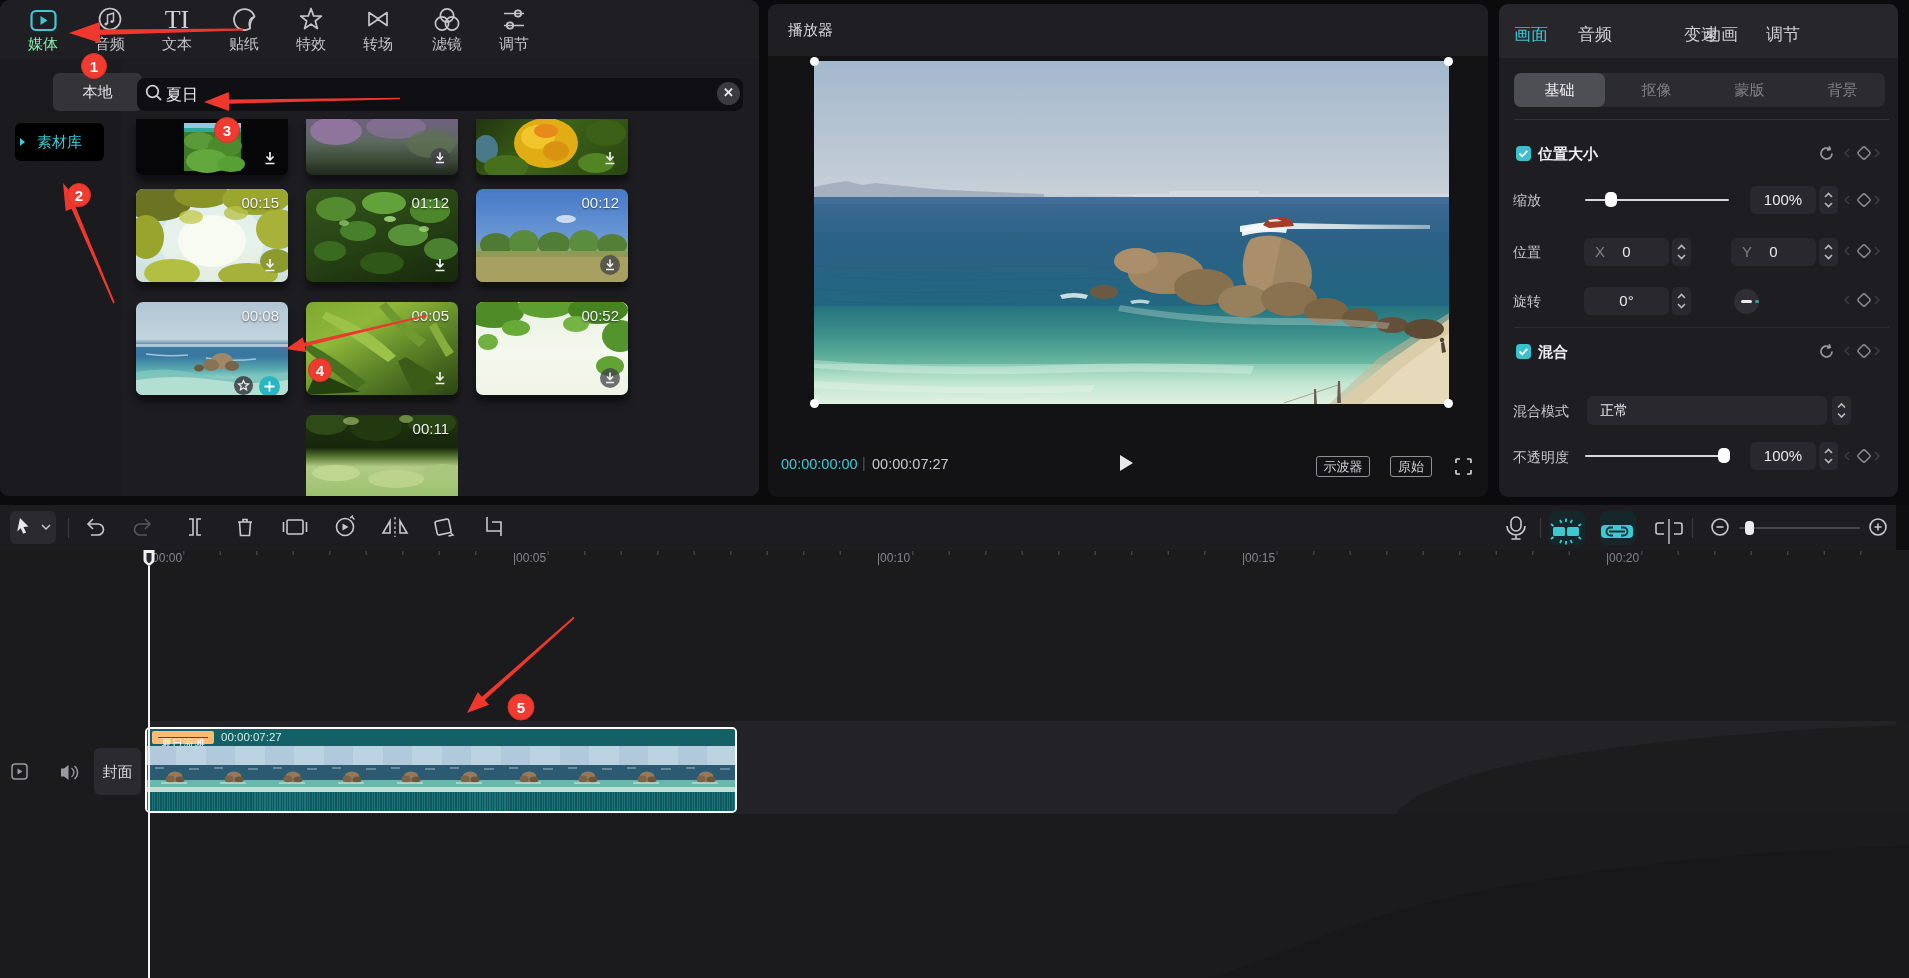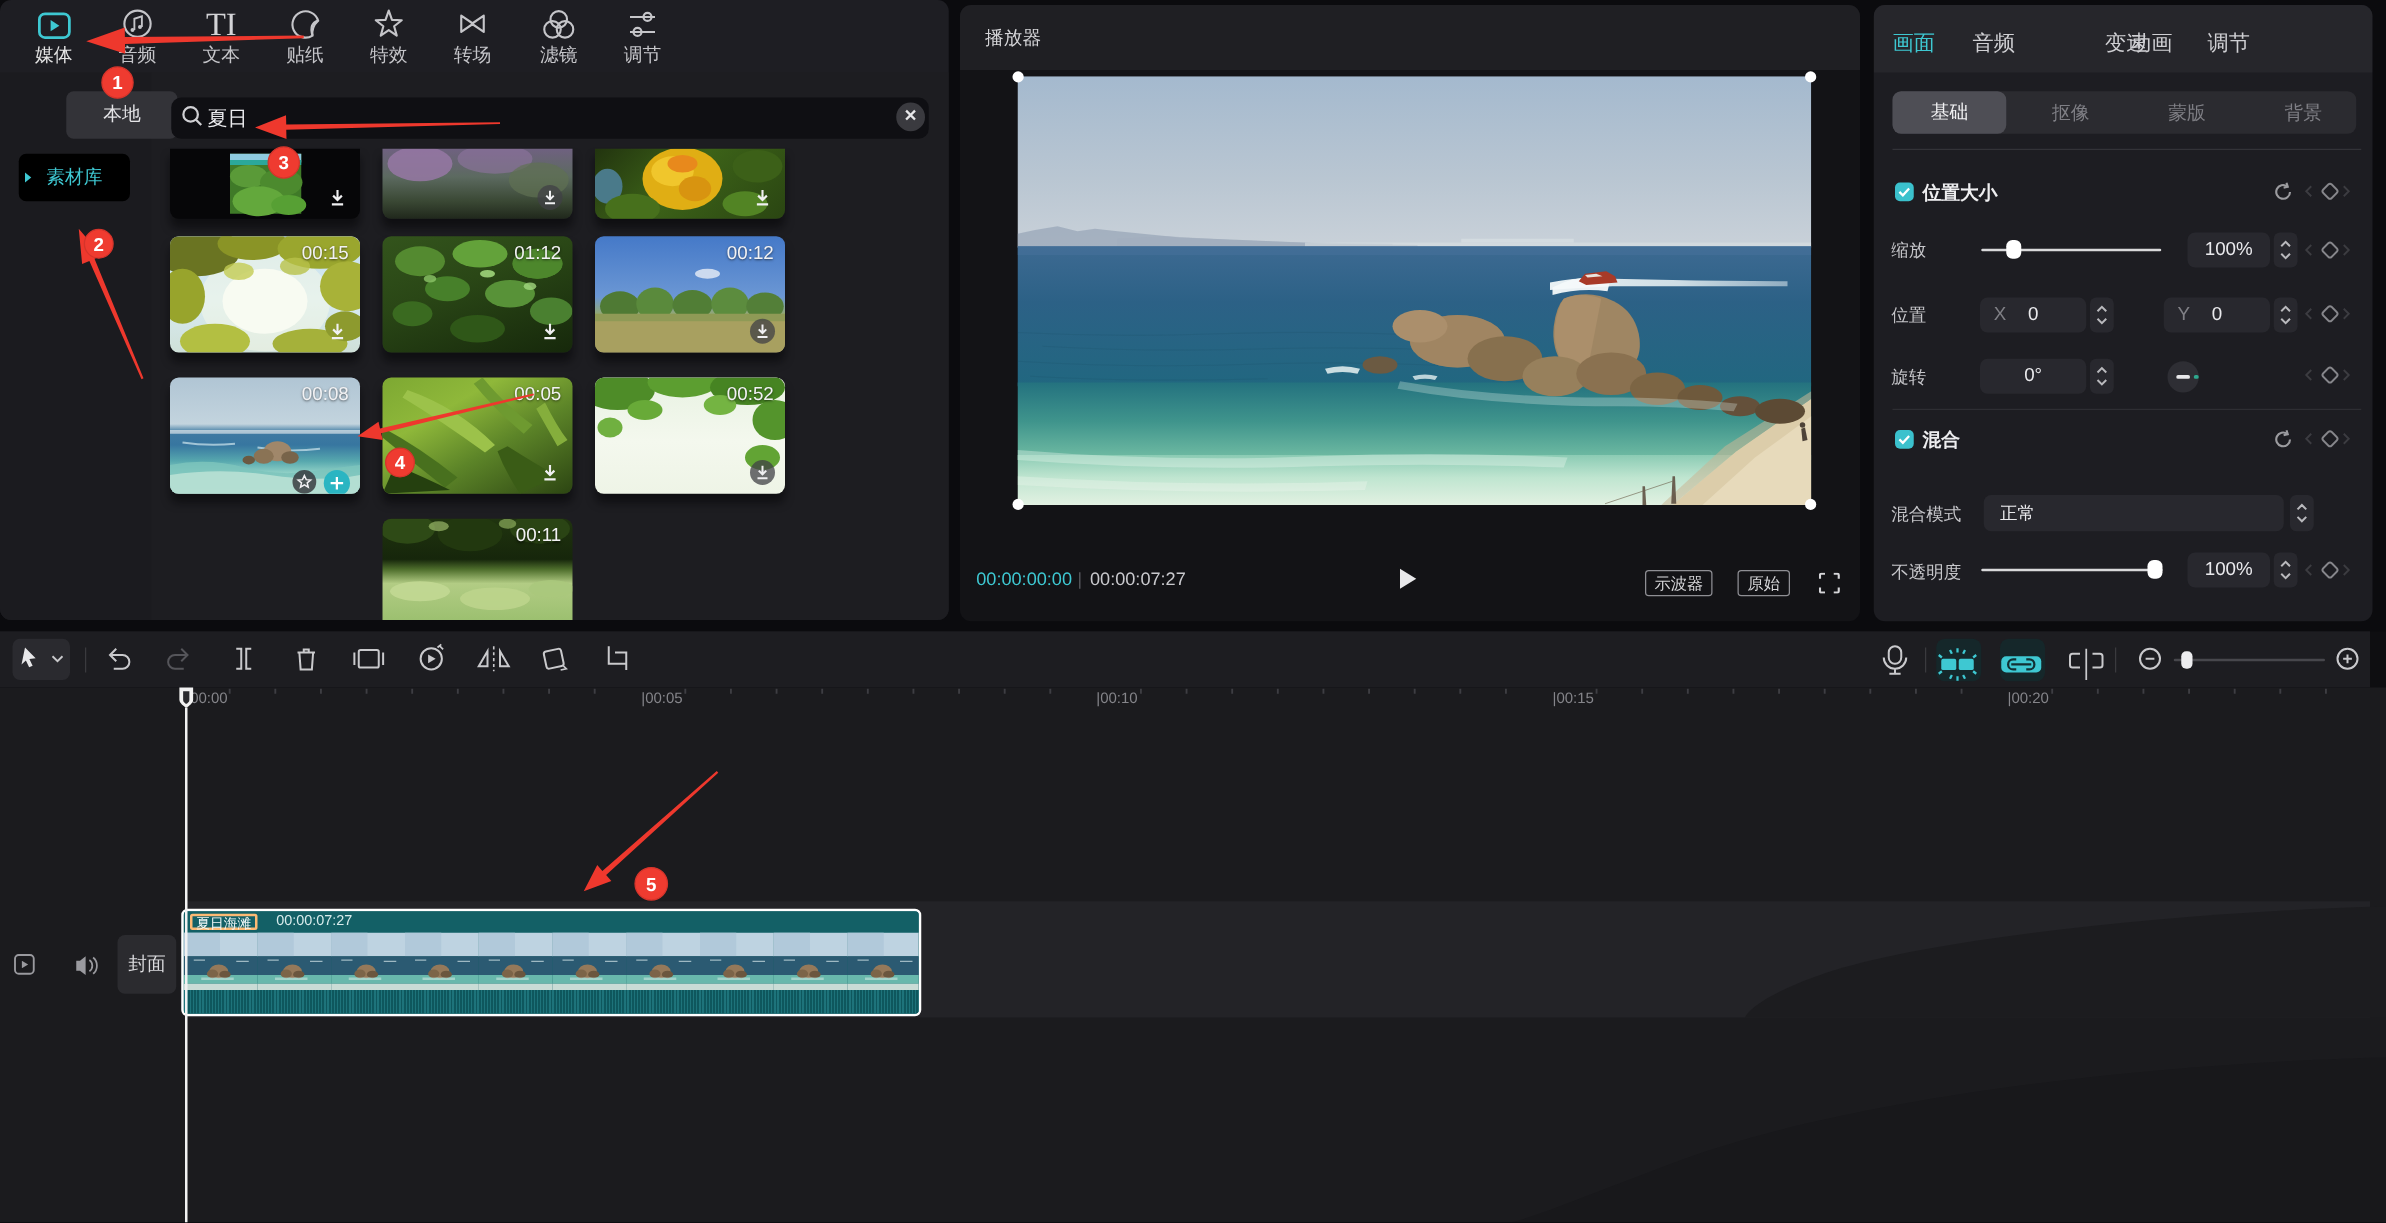--- a/index.html
+++ b/index.html
@@ -69,21 +69,21 @@
   #zoomHandle { left:1745px; top:16px; width:9px; height:14px; background:#ededef; border-radius:4px; }
   #rightDark { left:1896px; top:505px; width:13px; height:215px; background:#0e0e11; }
 
   
   #timeline { left:0; top:550px; width:1909px; height:428px; background:#1b1b1e; overflow:hidden; }
   .rlbl { position:absolute; top:1px; font-size:12px; color:#85858a; }
   #trackBand { left:148px; top:171px; width:1748px; height:93px; background:#232327; }
   #clip { left:145px; top:177px; width:592px; height:86px; background:#136066; border:2px solid #ffffff;
     border-radius:5px; overflow:hidden; }
   #clipTitle { left:0; top:0; width:100%; height:17px; background:#136066; }
-  #nameChip { left:5px; top:2px; height:13px; border:2px solid #fdba74; border-radius:2px;
+  #nameChip { left:5px; top:2px; height:13px; border:6px solid #fdba74; border-radius:2px;
     color:#f0f8f8; font-size:11px; line-height:12px; padding:0 3px; }
   #clipTime { left:74px; top:2px; color:#d8ecec; font-size:11.5px; }
   #filmstrip { left:0; top:17px; width:588px; height:46px; }
   #waveform { left:0; top:63px; width:588px; height:19px; background:#0e575d;
     background-image:repeating-linear-gradient(90deg, rgba(40,134,142,.6) 0 1px, transparent 1px 2.5px);
   }
   #coverBtn { left:94px; top:748px; width:47px; height:47px; background:#2b2b2f; border-radius:6px;
     color:#dcdcdf; font-size:15px; text-align:center; line-height:47px; }
   #playhead { left:147.5px; top:566px; width:2px; height:412px; background:#f2f2f2; }
 </style>
@@ -125,21 +125,21 @@
         <path d="M504 13.5 h20 M504 25.5 h20" stroke-width="1.6"></path>
         <circle cx="518" cy="13.5" r="3.2"></circle>
         <circle cx="510" cy="25.5" r="3.2"></circle>
       </g>
 
       <rect x="31.5" y="11" width="24" height="19" rx="4.5" fill="none" stroke="#3ec8d2" stroke-width="2.2"></rect>
       <path d="M40.5 16 l7 4.5 -7 4.5 Z" fill="#3ec8d2"></path>
 
       <text x="177" y="28" font-family="Liberation Serif, serif" font-size="26" fill="#d3d3d6" text-anchor="middle">TI</text>
     </svg>
-    <div class="topTabLabel" style="left:3px;color:#e5e5e5;">媒体</div>
+    <div class="topTabLabel" style="left:3px;color:#86efac;">媒体</div>
     <div class="topTabLabel" style="left:70px;">音频</div>
     <div class="topTabLabel" style="left:137px;">文本</div>
     <div class="topTabLabel" style="left:204px;">贴纸</div>
     <div class="topTabLabel" style="left:271px;">特效</div>
     <div class="topTabLabel" style="left:338px;">转场</div>
     <div class="topTabLabel" style="left:407px;">滤镜</div>
     <div class="topTabLabel" style="left:474px;">调节</div>
 
     <div class="thumb" style="left:136px;top:119px;height:56px;background:#060608;border-radius:0 0 7px 7px;">
       <svg width="152" height="56" viewBox="0 0 152 56">

